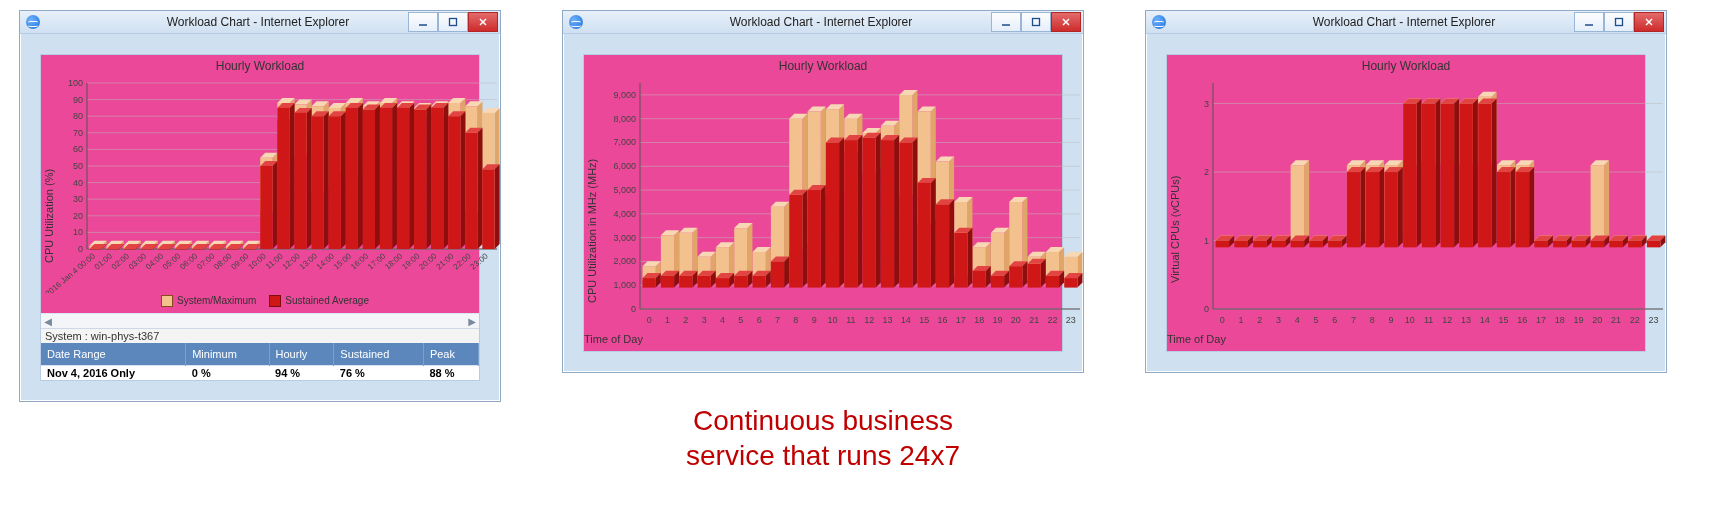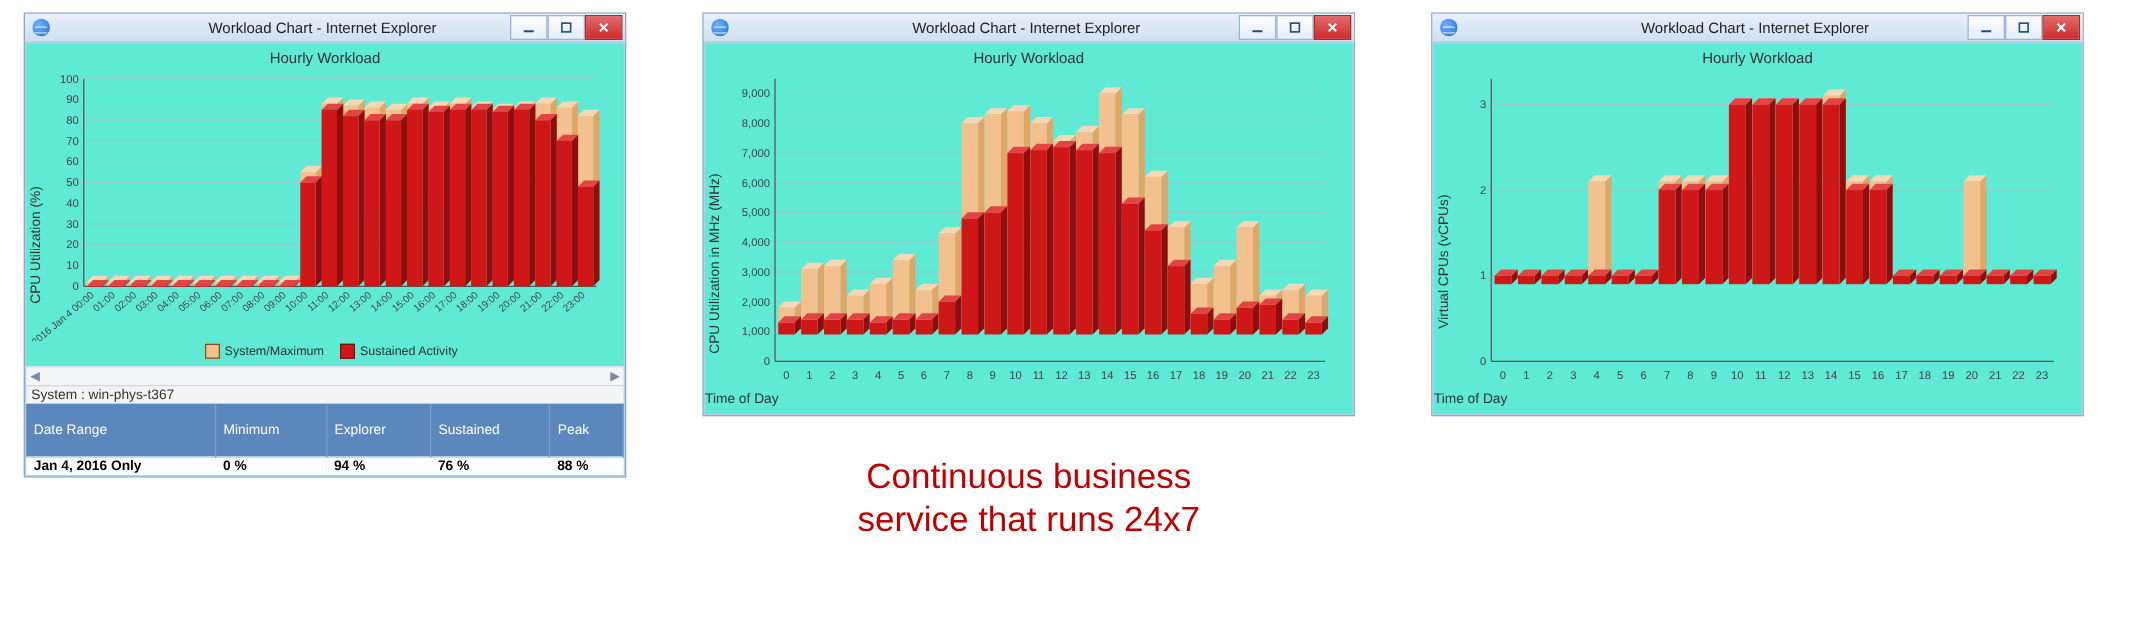--- a/index.html
+++ b/index.html
@@ -9,38 +9,38 @@
   
   .win { border:1px solid #8fa9c7; background:#cfe0f1; box-shadow: inset 0 0 0 1px #ffffff; }
   .win-titlebar { height:22px; display:flex; align-items:center; font-size:12px; color:#222; position:relative; background:linear-gradient(#e8f0fa,#cfe0f1); border-bottom:1px solid #b8cde5;}
   .win-titlebar .ie-icon { display:inline-block; width:14px; height:14px; margin:0 6px; border-radius:50%; background:radial-gradient(circle at 35% 35%, #6fb2ff, #1b6fd6); position:relative;}
   .win-titlebar .ie-icon::after{content:"";position:absolute;left:2px;top:6px;width:10px;height:4px;border:1px solid #fff;border-left:none;border-right:none;border-radius:2px;}
   .win-title { flex:1; text-align:center; font-size:12px; margin-left:-30px;}
   .win-ctrls { position:absolute; right:2px; top:1px; display:flex; gap:0; }
   .win-btn { width:28px; height:18px; border:1px solid #9ab6d6; background:linear-gradient(#fdfdfe,#e5eefb); display:flex; align-items:center; justify-content:center; font-size:11px; line-height:1; color:#1b4e8a;}
   .win-btn svg{width:10px;height:10px;}
   .win-btn.close { background:linear-gradient(#e26b6b,#cf2b2b); border-color:#b02626; color:#fff;}
-  .win-body { background:#5eead4; margin:0; border:1px solid #b8cde5; position:relative; }
+  .win-body { background:#ec4899; margin:20px; border:1px solid #b8cde5; position:relative; }
   .chart-title { text-align:center; font-size:12px; color:#333; padding:4px 0 0 0; }
   .chart-area { position:relative; }
   svg.chart { display:block; }
   
   .ylabel { writing-mode: vertical-rl; transform: rotate(180deg); font-size:11px; color:#333; position:absolute; }
   .xlabel { font-size:11px; color:#333; text-align:left; }
   .legend { font-size:10px; text-align:center; padding:2px 0 6px 0; color:#333; }
   .legend .sw { display:inline-block; width:10px; height:10px; margin:0 4px 0 10px; vertical-align:middle; border:1px solid #8a4a1a;}
   .legend .sw.minmax { background:#f3c18e; }
   .legend .sw.sust { background:#cf1717; border-color:#7a0d0d;}
   
   .hscroll { height:14px; background:#f3f5f9; border-top:1px solid #dbe4f1; display:flex; align-items:center; justify-content:space-between; font-size:10px; color:#7a8aa0; }
   .hscroll .arrow{ width:14px; text-align:center; }
   
   .sys-strip { font-size:11px; color:#333; background:#f4f4f4; border-top:1px solid #cfd8e6; padding:1px 4px; }
   .stats-table { width:100%; border-collapse:collapse; font-size:11px; }
-  .stats-table thead th { background:#5b87bd; color:#fff; font-weight:normal; text-align:left; padding:15px 6px; border-right:1px solid #7aa0cc;}
+  .stats-table thead th { background:#5b87bd; color:#fff; font-weight:normal; text-align:left; padding:5px 6px; border-right:1px solid #7aa0cc;}
   .stats-table tbody td { background:#fff; border-top:1px solid #d9e2ef; padding:1px 6px; font-weight:bold; }
   
   .bar-minmax-front { fill:#f3c18e; }
   .bar-minmax-top   { fill:#f8d8b4; }
   .bar-minmax-side  { fill:#e0a667; }
   .bar-sust-front { fill:#cf1717; }
   .bar-sust-top   { fill:#e24444; }
   .bar-sust-side  { fill:#8e0e0e; }
   .axis { stroke:#555; stroke-width:1; }
   .grid { stroke:#bbb; stroke-width:0.5; }
@@ -275,40 +275,40 @@
               <text x="362.0416666666667" y="184" text-anchor="end" class="tick-label-small" transform="rotate(-40 362.0416666666667 184)">18:00</text>
               <text x="379.125" y="184" text-anchor="end" class="tick-label-small" transform="rotate(-40 379.125 184)">19:00</text>
               <text x="396.2083333333333" y="184" text-anchor="end" class="tick-label-small" transform="rotate(-40 396.2083333333333 184)">20:00</text>
               <text x="413.2916666666667" y="184" text-anchor="end" class="tick-label-small" transform="rotate(-40 413.2916666666667 184)">21:00</text>
               <text x="430.375" y="184" text-anchor="end" class="tick-label-small" transform="rotate(-40 430.375 184)">22:00</text>
               <text x="447.4583333333333" y="184" text-anchor="end" class="tick-label-small" transform="rotate(-40 447.4583333333333 184)">23:00</text>
             </svg>
         </div>
         <div class="legend">
           <span class="sw minmax"></span><span>System/Maximum</span>
-          <span class="sw sust"></span><span>Sustained Activity</span>
+          <span class="sw sust"></span><span>Sustained Average</span>
         </div>
         <div class="hscroll">
             <span class="arrow">◀</span>
             <span class="arrow">▶</span>
           </div>
         <div class="sys-strip"><span>System :</span> <span>win-phys-t367</span></div>
         <table class="stats-table">
           <thead>
               <tr>
             <th>Date Range</th>
             <th>Minimum</th>
-            <th>Explorer</th>
+            <th>Hourly</th>
             <th>Sustained</th>
             <th>Peak</th>
           </tr>
             </thead>
           <tbody>
               <tr>
-            <td>Jan 4, 2016 Only</td>
+            <td>Nov 4, 2016 Only</td>
             <td>0 %</td>
             <td>94 %</td>
             <td>76 %</td>
             <td>88 %</td>
           </tr>
             </tbody>
         </table>
       </div>
     </div>
   </div>

